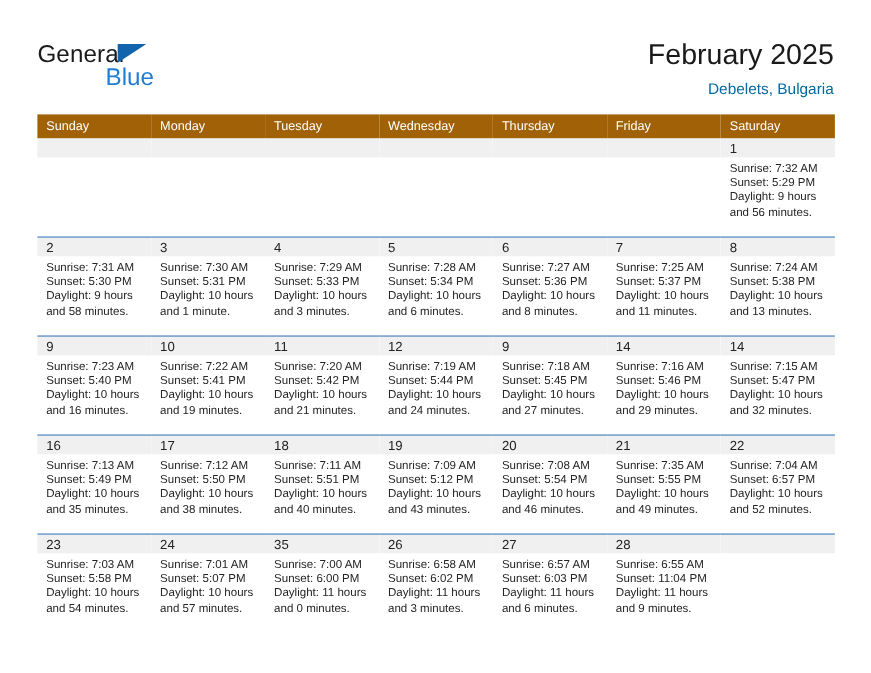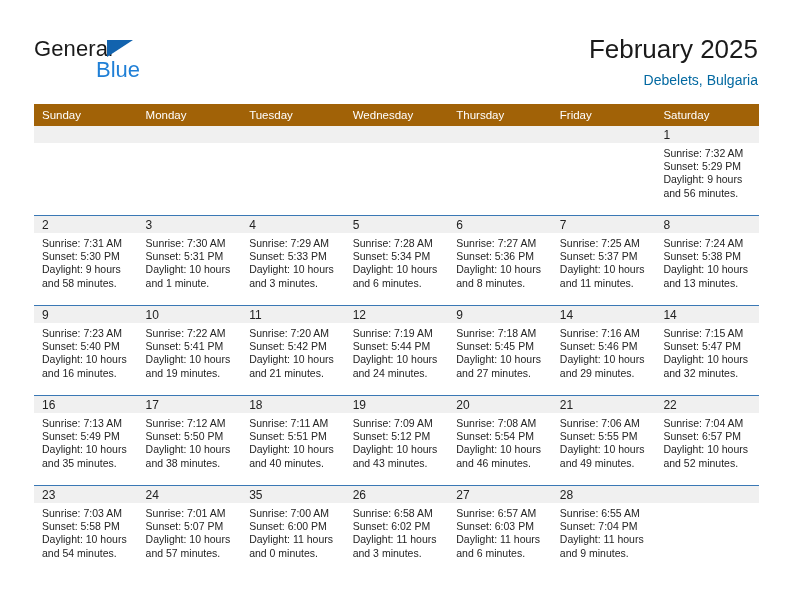--- a/index.html
+++ b/index.html
@@ -364,21 +364,21 @@
             <div class="cell-body">
               <div>Sunrise: 7:08 AM</div>
               <div>Sunset: 5:54 PM</div>
               <div>Daylight: 10 hours</div>
               <div>and 46 minutes.</div>
             </div>
           </td>
           <td>
             <div class="daynum-band">21</div>
             <div class="cell-body">
-              <div>Sunrise: 7:06 AM</div>
+              <div>Sunrise: 7:35 AM</div>
               <div>Sunset: 5:55 PM</div>
               <div>Daylight: 10 hours</div>
               <div>and 49 minutes.</div>
             </div>
           </td>
           <td>
             <div class="daynum-band">22</div>
             <div class="cell-body">
               <div>Sunrise: 7:04 AM</div>
               <div>Sunset: 6:57 PM</div>
@@ -430,21 +430,21 @@
               <div>Sunrise: 6:57 AM</div>
               <div>Sunset: 6:03 PM</div>
               <div>Daylight: 11 hours</div>
               <div>and 6 minutes.</div>
             </div>
           </td>
           <td>
             <div class="daynum-band">28</div>
             <div class="cell-body">
               <div>Sunrise: 6:55 AM</div>
-              <div>Sunset: 7:04 PM</div>
+              <div>Sunset: 11:04 PM</div>
               <div>Daylight: 11 hours</div>
               <div>and 9 minutes.</div>
             </div>
           </td>
           <td>
             <div class="daynum-band empty"></div>
           </td>
         </tr>
       </tbody>
   </table>

